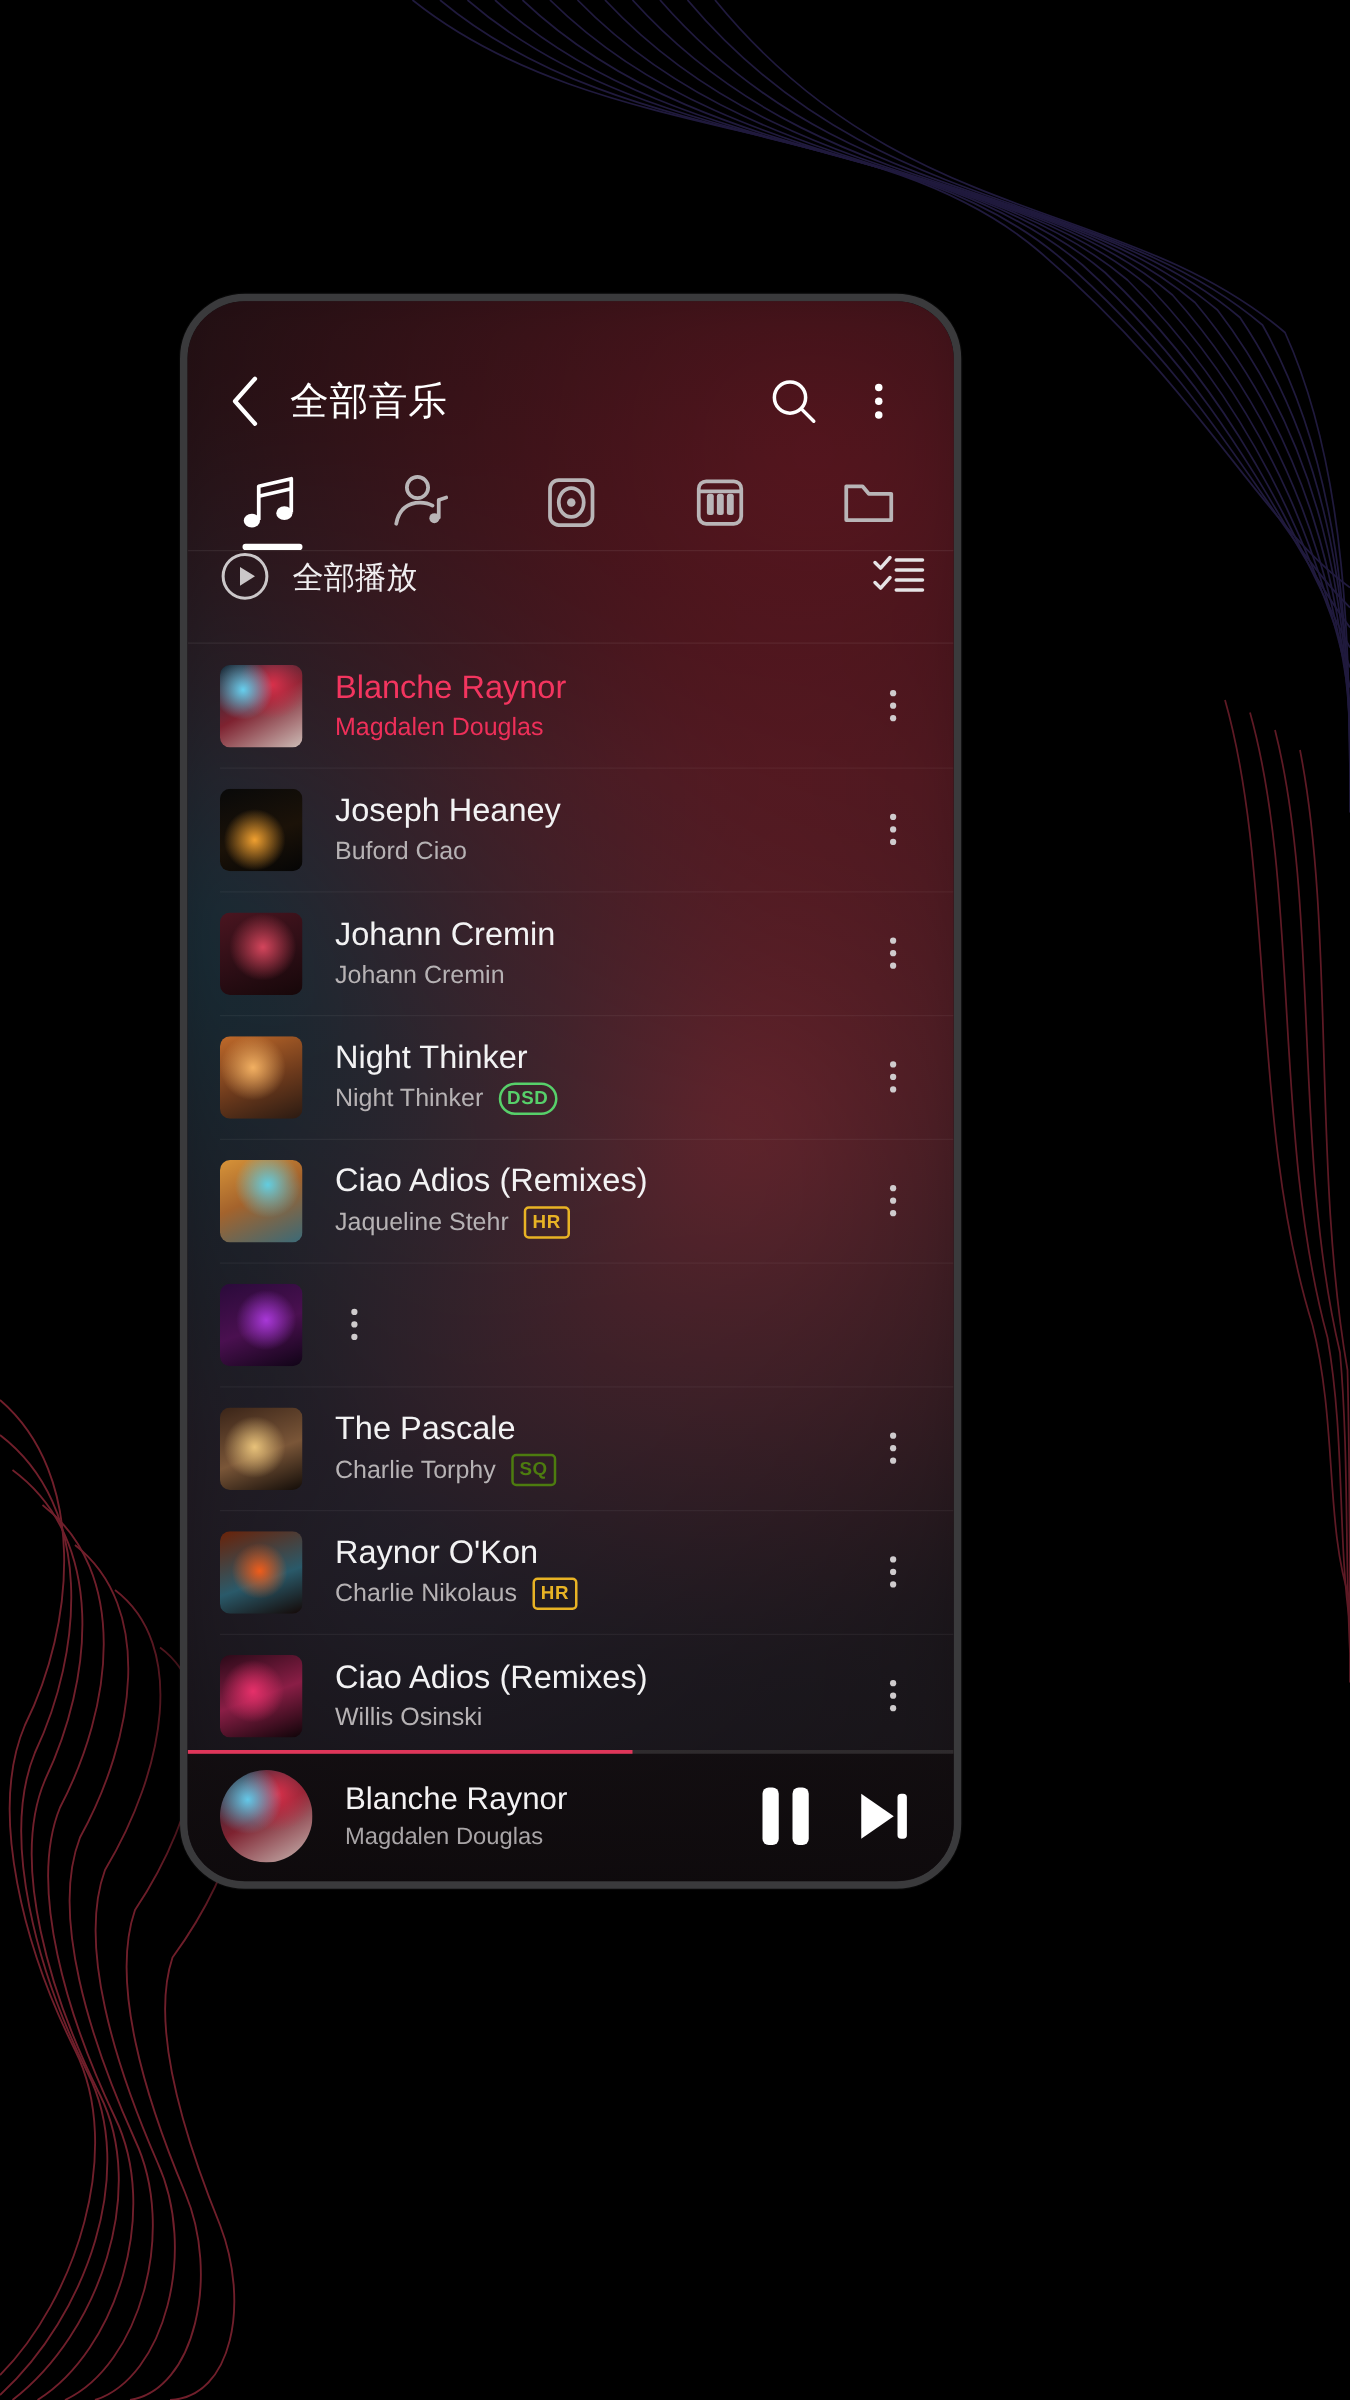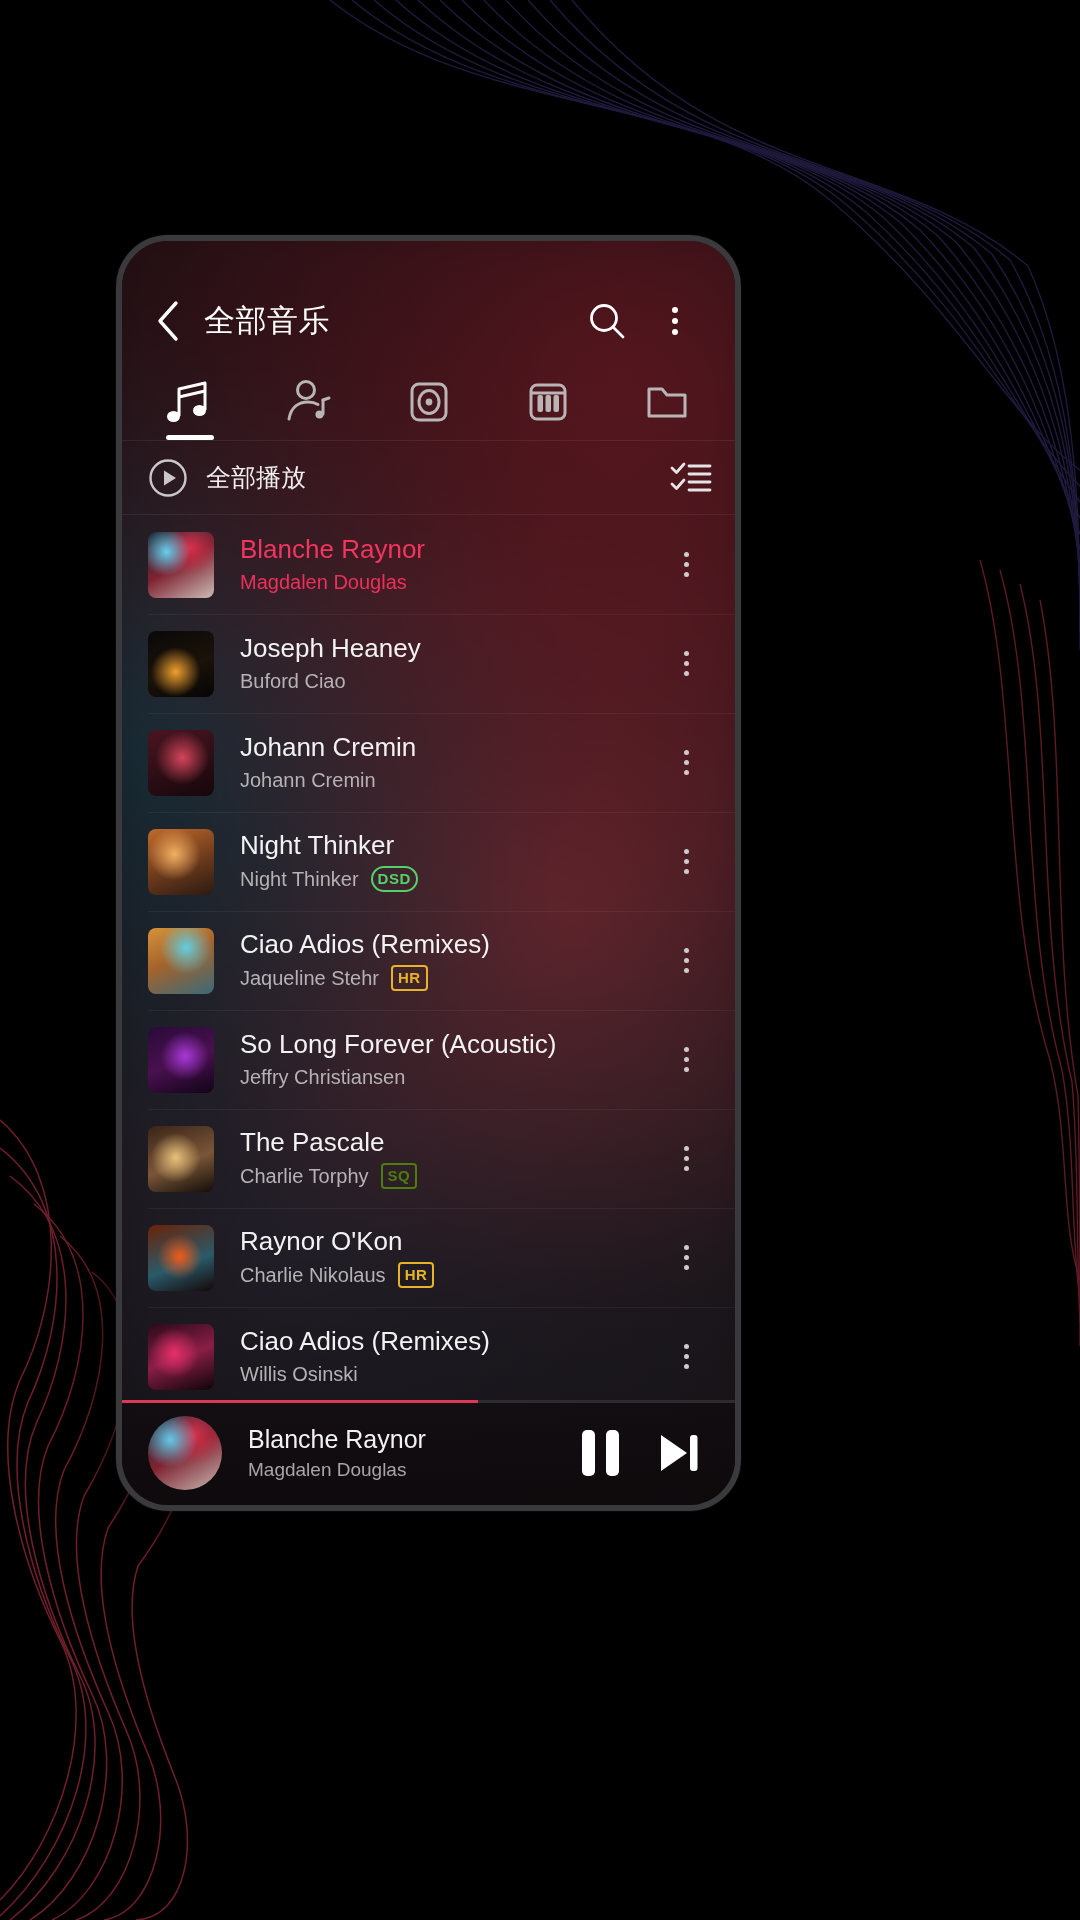--- a/index.html
+++ b/index.html
@@ -14,21 +14,21 @@
   #wallpaper {
     position: absolute; inset: 0;
     background: #000;
     overflow: hidden;
   }
   #wallpaper svg { position: absolute; inset: 0; }
 
   
   #phone {
     position: absolute;
-    left: 116px; top: 235px;
+    left: 144px; top: 235px;
     width: 625px; height: 1276px;
     border-radius: 52px;
     background: #1a1618;
     border: 6px solid #3a3a3c;
     box-shadow: 0 0 60px rgba(0,0,0,.9), 0 0 0 1px rgba(255,255,255,.05);
     overflow: hidden;
   }
   #screen {
     position: absolute; inset: 0;
     border-radius: 46px;
@@ -101,21 +101,21 @@
   .tab svg { display: block; }
   .tab .underline {
     position: absolute; bottom: 0;
     width: 48px; height: 5px; border-radius: 3px;
     background: #fff;
   }
 
   
   .playall {
     flex: 0 0 74px;
-    display: flex; align-items: center;
+    display: flex; align-items: flex-start;
     padding: 0 22px 0 26px;
     border-bottom: 1px solid rgba(255,255,255,.07);
   }
   .playall-left { display: flex; align-items: center; gap: 18px; flex: 1; cursor: pointer; }
   .playall-label { color: #f0eef0; font-size: 25px; }
   .multiselect { cursor: pointer; display: flex; align-items: center; }
 
   
   .songlist { flex: 1 1 auto; overflow: hidden; }
   .song {
@@ -428,26 +428,20 @@
                 <i style="width:5px;height:5px;border-radius:50%;background:#cfcbcd;display:block"></i>
                 <i style="width:5px;height:5px;border-radius:50%;background:#cfcbcd;display:block"></i>
                 <i style="width:5px;height:5px;border-radius:50%;background:#cfcbcd;display:block"></i>
               </div>
             </div>
           </div>
           <div class="song">
             <div class="art">
               <div class="art-inner" style="background: radial-gradient(circle at 56% 44%, rgb(168, 56, 216) 0%, rgba(70, 18, 100, 0) 46%), linear-gradient(160deg, rgb(42, 10, 58) 0%, rgb(74, 16, 80) 52%, rgb(16, 4, 22) 100%);"></div>
             </div>
-            <div class="meta">
-              <div class="title">So Long Forever (Acoustic)</div>
-              <div class="subline">
-                <div class="artist">Jeffry Christiansen</div>
-              </div>
-            </div>
             <div class="song-menu">
               <div style="display: flex; flex-direction: column; gap: 5px; align-items: center;">
                 <i style="width:5px;height:5px;border-radius:50%;background:#cfcbcd;display:block"></i>
                 <i style="width:5px;height:5px;border-radius:50%;background:#cfcbcd;display:block"></i>
                 <i style="width:5px;height:5px;border-radius:50%;background:#cfcbcd;display:block"></i>
               </div>
             </div>
           </div>
           <div class="song">
             <div class="art">

